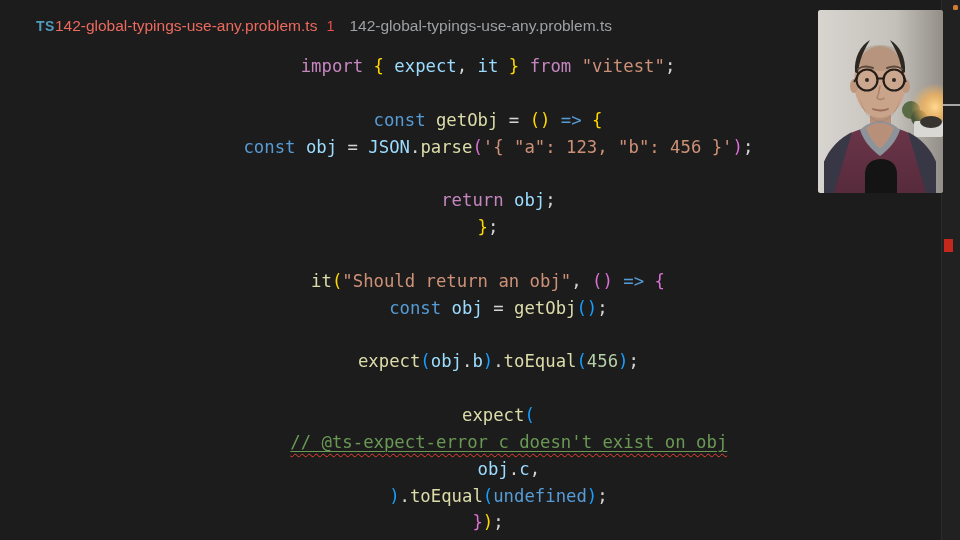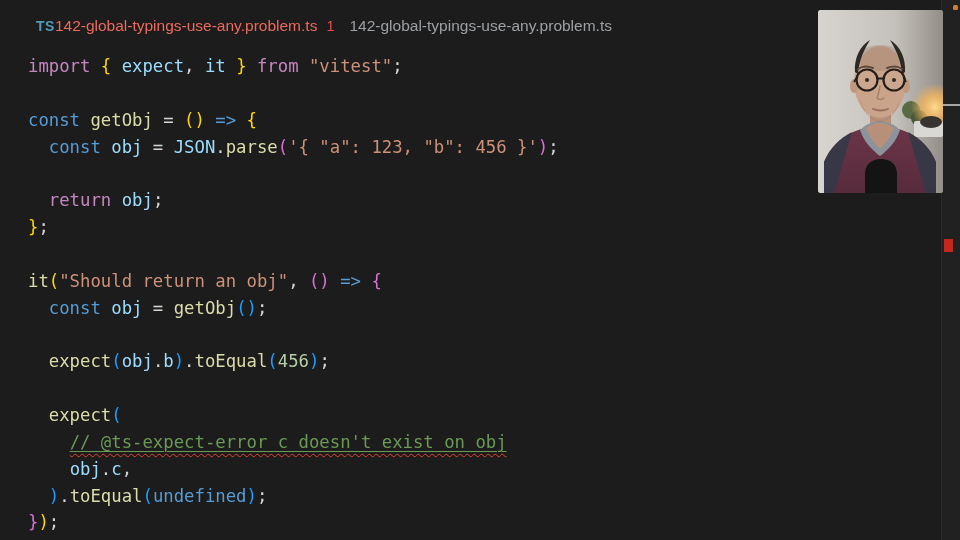--- a/index.html
+++ b/index.html
@@ -12,23 +12,23 @@
   .tab-bar{
     position:absolute;top:0;left:0;right:0;height:52px;
     display:flex;align-items:center;padding-left:36px;box-sizing:border-box;
   }
   .ts-icon{color:#519aba;font-size:14px;font-weight:700;letter-spacing:.5px;margin-right:0;}
   .tab-title{color:#ec6a5e;font-size:15.5px;margin-right:9px;}
   .tab-badge{color:#f14c4c;font-size:14.5px;margin-right:15px;}
   .breadcrumb{color:#9da1a4;font-size:15.5px;}
   
   .code{
-    position:absolute;top:53px;left:28px;right:20px;
+    position:absolute;top:53px;left:36px;right:20px;
     font-family:"DejaVu Sans Mono","Liberation Mono",monospace;
-    font-size:17.3px;line-height:26.85px;white-space:pre;
+    font-size:17.3px;line-height:26.85px;white-space:pre;text-align:center;
   }
   .code-line{height:26.85px;}
   .squiggle{
     text-decoration-line:underline;
     text-decoration-style:wavy;
     text-decoration-color:#e4432f;
     text-decoration-thickness:1.4px;
     text-underline-offset:5px;
   }
   .u-green{

